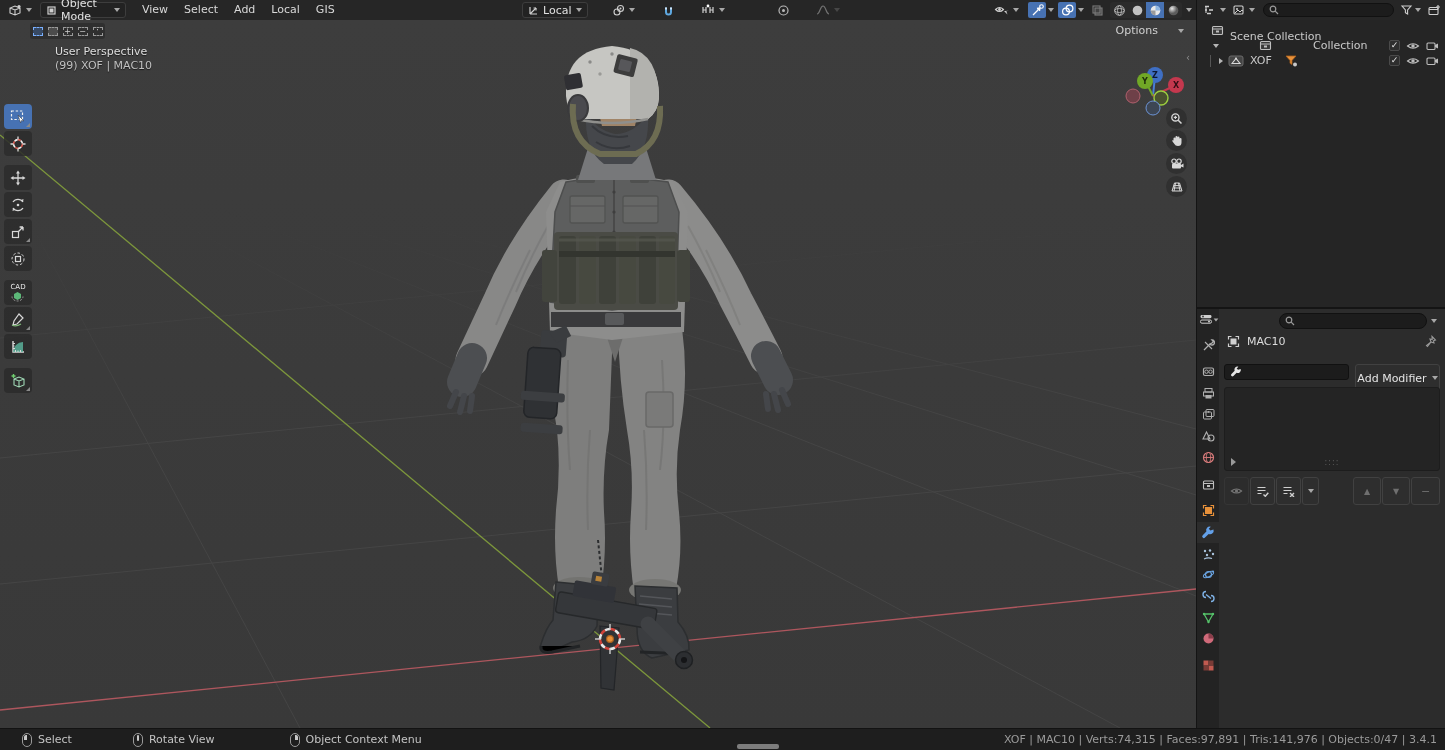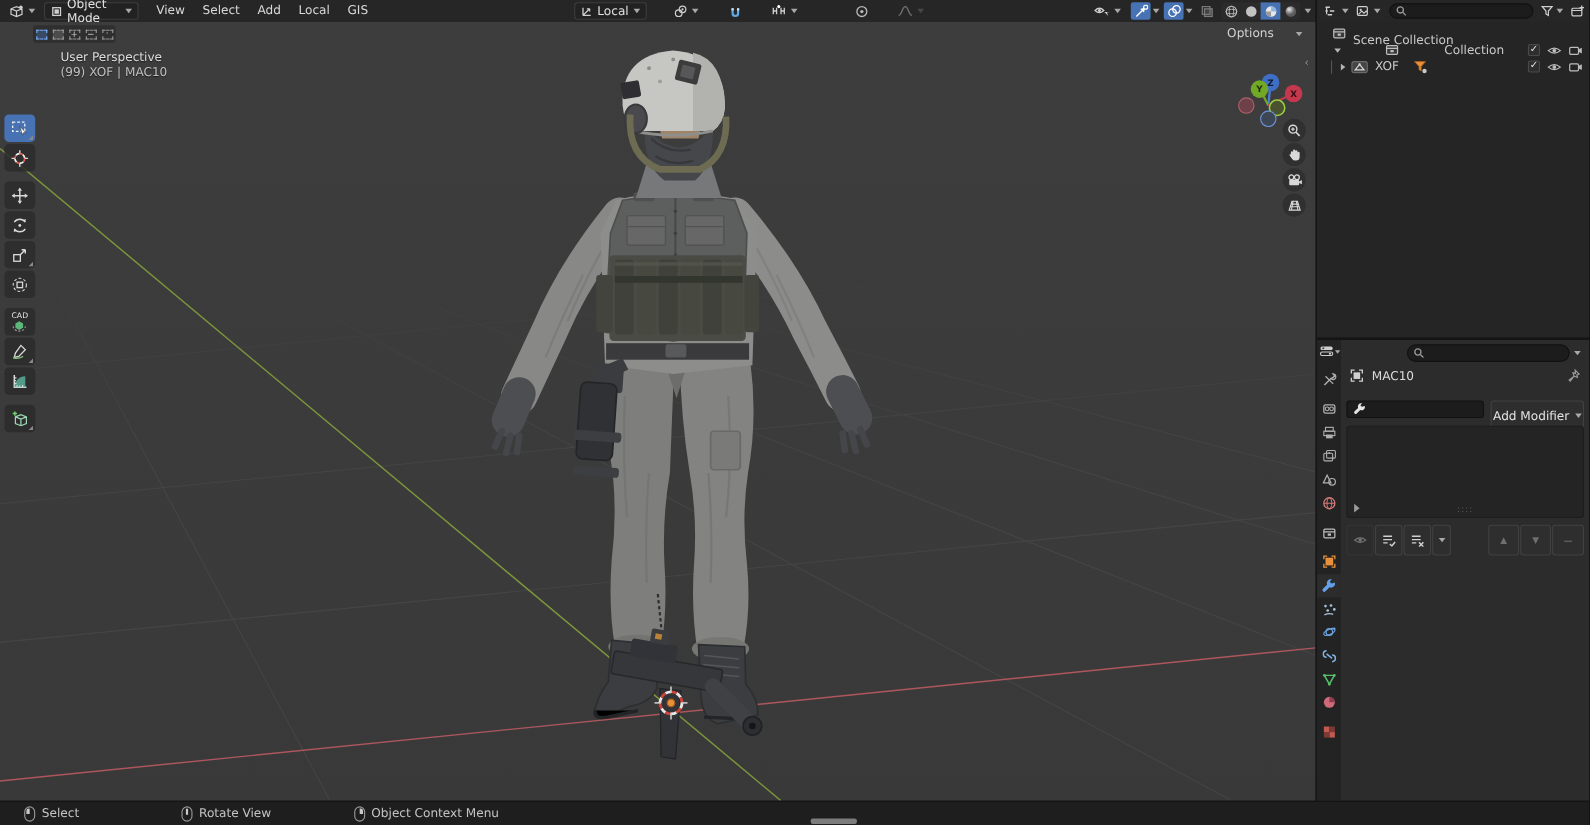--- a/index.html
+++ b/index.html
@@ -762,28 +762,29 @@
   <div class="abs" style="left:1196px;top:0;width:1px;height:728px;background:#141414;"></div>
   <div class="abs" style="left:1197px;top:307px;width:248px;height:2px;background:#141414;"></div>
 
   <div class="status">
     <div class="hint" style="margin-left:22px;">
       <span class="mouse">
           <i style="left:1px;top:1px;width:3px;height:5px;border-radius:2px 0 0 0;"></i>
         </span>
       <span>Select</span>
     </div>
-    <div class="hint" style="margin-left:93px;">
+    <div class="hint" style="margin-left:61px;">
       <span class="mouse">
           <i style="left:3px;top:1px;width:2.5px;height:6px;border-radius:2px;"></i>
         </span>
       <span>Rotate View</span>
     </div>
     <div class="hint" style="margin-left:75px;">
       <span class="mouse">
           <i style="right:1px;top:1px;width:3px;height:5px;border-radius:0 2px 0 0;"></i>
         </span>
       <span>Object Context Menu</span>
     </div>
+    <span style="position:absolute;right:8px;color:#9a9a9a;">XOF | MAC10 | Verts:74,315 | Faces:97,891 | Tris:141,976 | Objects:0/47 | 3.4.1</span>
     <span style="position:absolute;left:737px;bottom:1px;width:42px;height:5px;background:#7d7d7d;border-radius:2px;"></span>
   </div>
 
 </div>
 
 </body></html>

